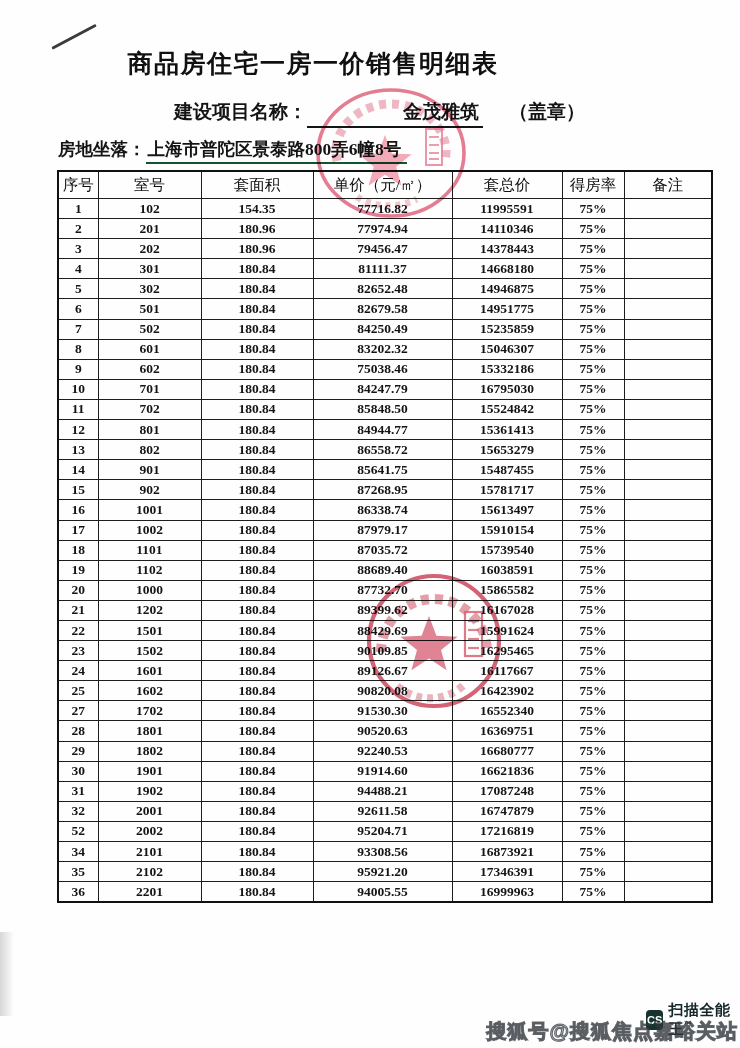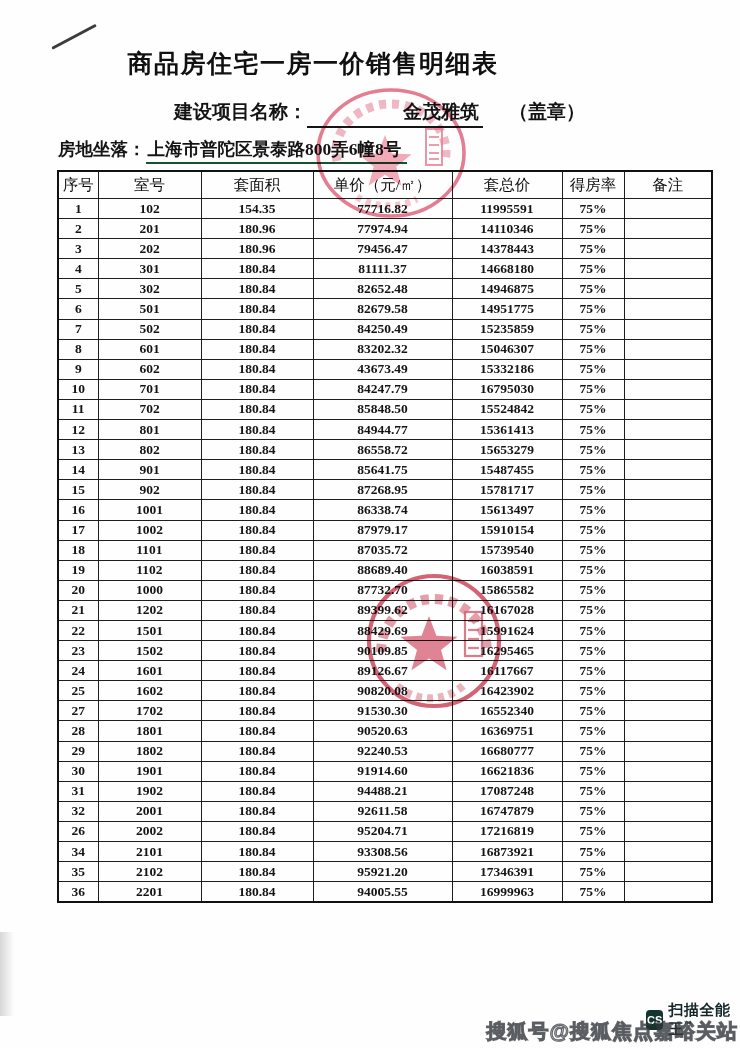--- a/index.html
+++ b/index.html
@@ -173,21 +173,21 @@
         <td>180.84</td>
         <td>83202.32</td>
         <td>15046307</td>
         <td>75%</td>
         <td></td>
       </tr>
       <tr>
         <td>9</td>
         <td>602</td>
         <td>180.84</td>
-        <td>43673.49</td>
+        <td>75038.46</td>
         <td>15332186</td>
         <td>75%</td>
         <td></td>
       </tr>
       <tr>
         <td>10</td>
         <td>701</td>
         <td>180.84</td>
         <td>84247.79</td>
         <td>16795030</td>
@@ -377,21 +377,21 @@
       <tr>
         <td>32</td>
         <td>2001</td>
         <td>180.84</td>
         <td>92611.58</td>
         <td>16747879</td>
         <td>75%</td>
         <td></td>
       </tr>
       <tr>
-        <td>26</td>
+        <td>52</td>
         <td>2002</td>
         <td>180.84</td>
         <td>95204.71</td>
         <td>17216819</td>
         <td>75%</td>
         <td></td>
       </tr>
       <tr>
         <td>34</td>
         <td>2101</td>

